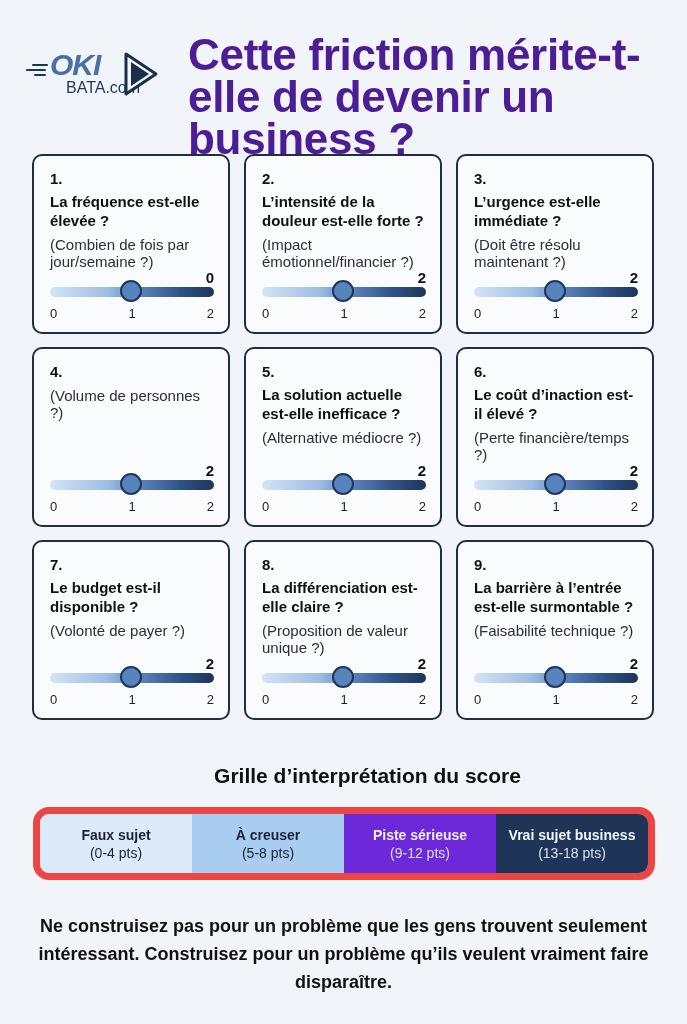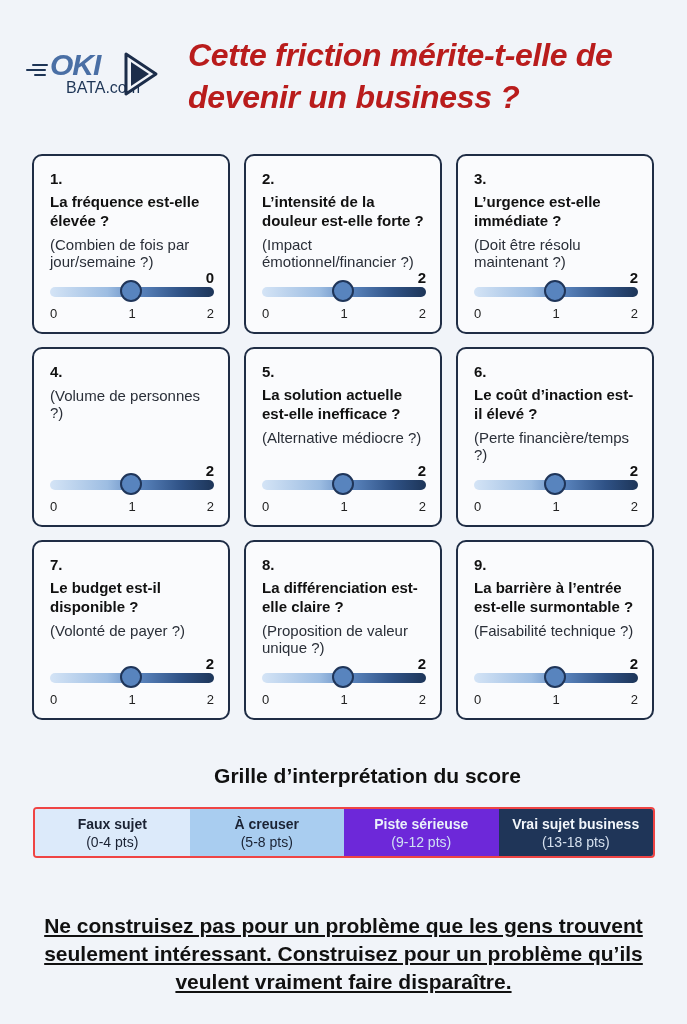--- a/index.html
+++ b/index.html
@@ -23,21 +23,21 @@
       position: absolute; left: 24px; top: -2px;
       font-size: 30px; font-weight: 700; font-style: italic; color: #4a6fa5; letter-spacing: -1px;
     }
     .logo-bata {
       position: absolute; left: 40px; top: 29px;
       font-size: 16px; font-weight: 400; color: #1e3556;
     }
     .logo-play { position: absolute; left: 94px; top: 0px; width: 40px; height: 48px; }
     .title {
       position: absolute; left: 188px; top: 34px; width: 490px;
-      font-size: 32px; font-weight: 700; line-height: 42px; color: #b91c1c; letter-spacing: -0.3px; font-style: italic;
+      font-size: 44px; font-weight: 700; line-height: 42px; color: #4c1d95; letter-spacing: -0.3px;
     }
     .grid {
       position: absolute; left: 32px; top: 154px; width: 623px;
       display: grid; grid-template-columns: 198px 198px 198px; column-gap: 14px; row-gap: 13px;
     }
     .card {
       height: 180px; background: #fafbfd; border: 2px solid #1f2d45; border-radius: 10px;
       position: relative; padding: 14px 14px 0 16px;
     }
     .card .num { font-size: 15px; font-weight: 700; color: #111; line-height: 18px; }
@@ -57,29 +57,29 @@
     .ticks { position: absolute; left: 16px; right: 14px; top: 150px; height: 16px; font-size: 13px; color: #222; }
     .ticks span { position: absolute; top: 0; }
     .ticks .t0 { left: 0; }
     .ticks .t1 { left: 50%; transform: translateX(-50%); }
     .ticks .t2 { right: 0; }
     .legend-title {
       position: absolute; left: 0; width: 687px; top: 764px; text-align: center;
       font-size: 21px; font-weight: 700; color: #111; padding-left: 48px;
     }
     .legend-bar {
-      position: absolute; left: 33px; top: 807px; width: 622px; height: 51px;
-      border: 2px solid #ef4444; border-radius: 4px; overflow: hidden; display: flex;
+      position: absolute; left: 33px; top: 807px; width: 622px; height: 73px;
+      border: 7px solid #ef4444; border-radius: 16px; overflow: hidden; display: flex;
     }
     .seg { flex: 1; display: flex; flex-direction: column; align-items: center; justify-content: center; text-align: center; }
     .seg .lab { font-size: 14px; font-weight: 700; line-height: 18px; }
     .seg .rng { font-size: 14px; line-height: 18px; }
     .footer {
       position: absolute; left: 20px; width: 647px; top: 912px; text-align: center;
-      font-size: 21px; font-weight: 700; line-height: 28px; color: #111; text-decoration: underline;
+      font-size: 18px; font-weight: 700; line-height: 28px; color: #111;
     }
   </style>
 </head>
 <body>
 
 <div class="header">
   <div class="logo">
     <div class="logo-lines">
       <span style="left:6px;top:0;width:16px;"></span>
       <span style="left:0;top:5px;width:20px;"></span>

